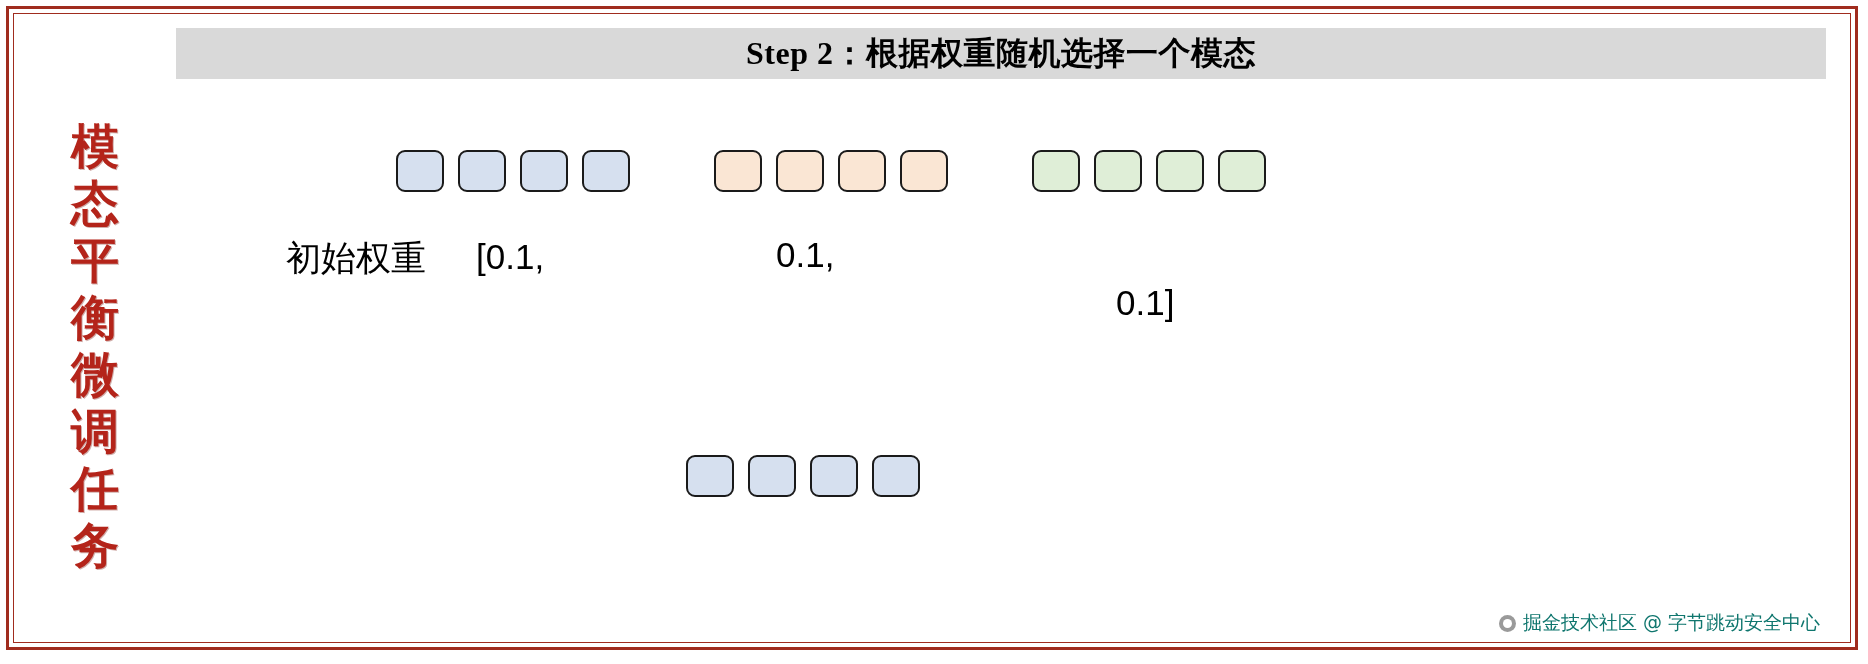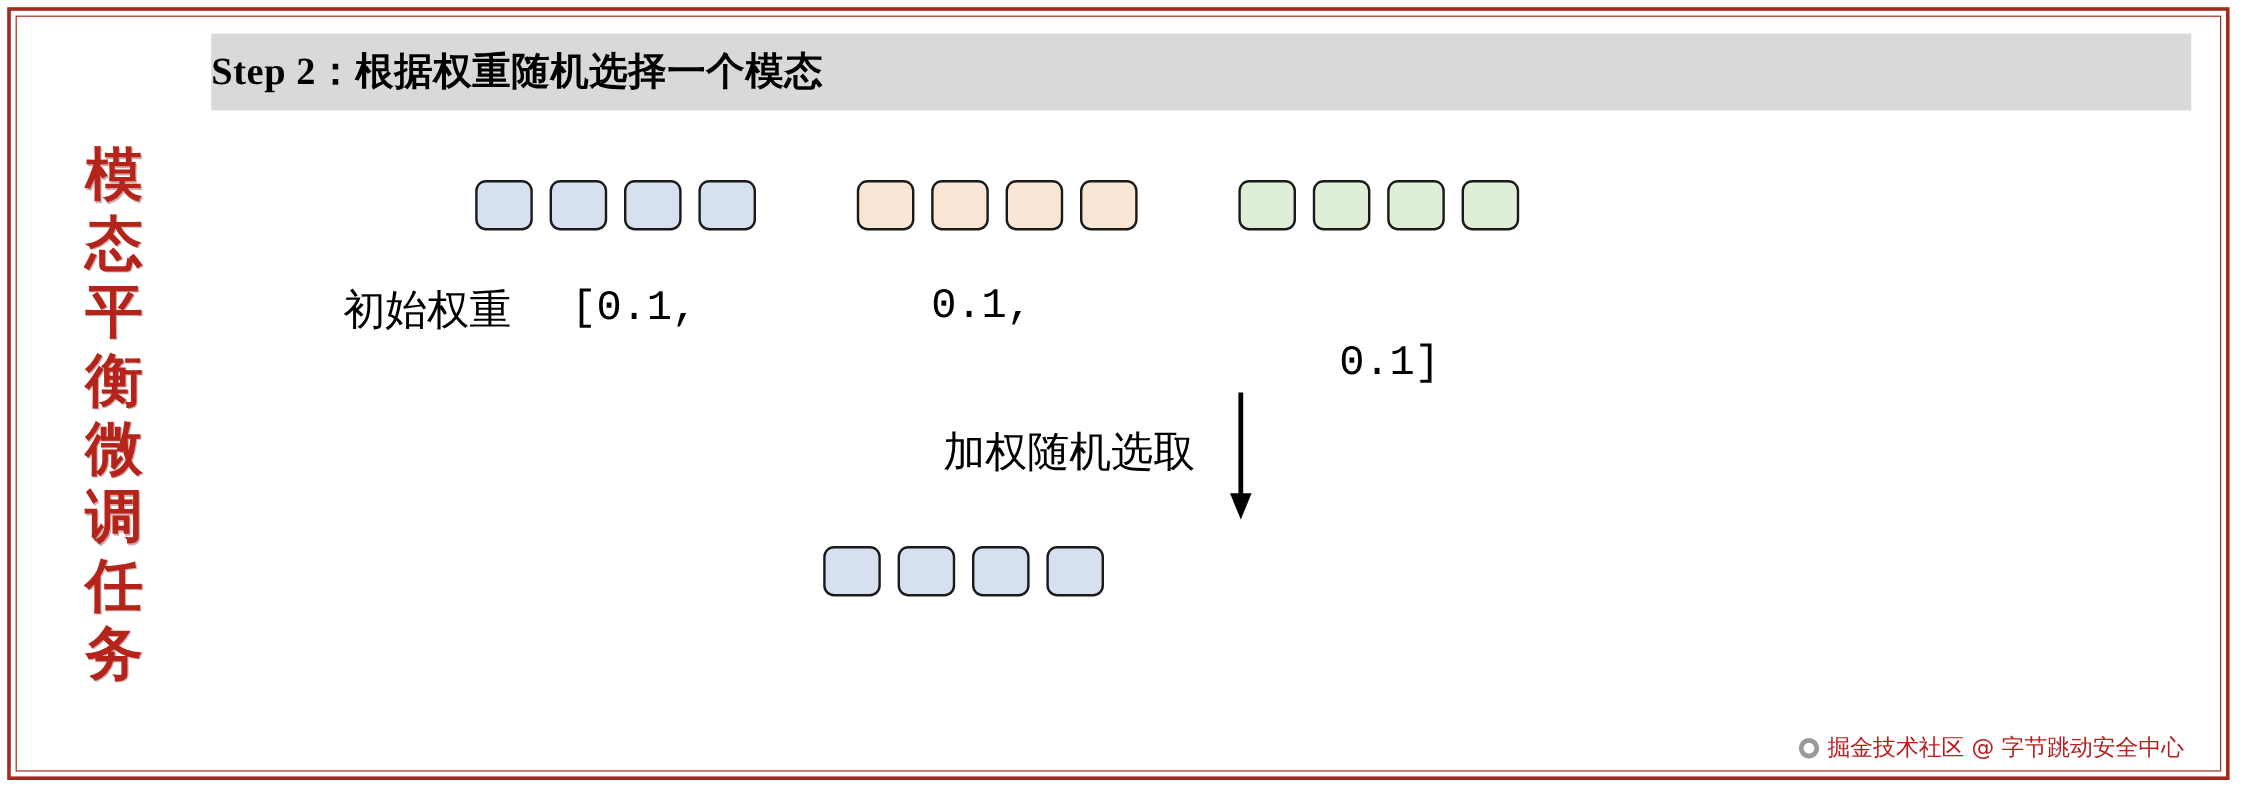--- a/index.html
+++ b/index.html
@@ -34,25 +34,25 @@
     border: 1px solid #a02c1e;
     box-sizing: border-box;
   }
 
   
   #title-bar {
     position: absolute;
     left: 176px;
     top: 28px;
     width: 1650px;
-    height: 64px;
+    height: 51px;
     background: #d9d9d9;
     display: flex;
     align-items: center;
-    justify-content: flex-start;
+    justify-content: center;
   }
   #title-text {
     font-family: "Liberation Serif", "DejaVu Serif", serif;
     font-weight: bold;
     font-size: 32px;
     color: #000000;
     letter-spacing: 0.5px;
     white-space: nowrap;
   }
 
@@ -110,21 +110,21 @@
   
   #weights-row {
     position: absolute;
     left: 0;
     top: 140px;
     width: 1650px;
     height: 50px;
   }
   .weights-text {
     position: absolute;
-    font-family: Liberation Mono, monospace;
+    font-family: Liberation Sans, sans-serif;
     font-size: 35px;
     color: #000000;
     white-space: nowrap;
   }
 
   
   #arrow-block {
     position: absolute;
     left: 380px;
     top: 230px;
@@ -150,21 +150,21 @@
     height: 110px;
   }
 
   
   #watermark {
     position: absolute;
     right: 48px;
     bottom: 28px;
     font-family: "DejaVu Sans", "Liberation Sans", sans-serif;
     font-size: 19px;
-    color: #b91c1c;
+    color: #0f766e;
     display: flex;
     align-items: center;
     gap: 7px;
     white-space: nowrap;
   }
   #watermark .wm-logo {
     display: inline-block;
     width: 17px;
     height: 17px;
     border-radius: 50%;
@@ -229,27 +229,20 @@
       </div>
   </div>
 
   <div id="weights-row">
     <span class="weights-text" style="left:110px; top:0;">初始权重</span>
     <span class="weights-text" style="left:300px; top:2px;">[0.1,</span>
     <span class="weights-text" style="left:600px; top:0;">0.1,</span>
     <span class="weights-text" style="left:940px; top:0;margin-top:48px;">0.1]</span>
   </div>
 
-  <div id="arrow-block">
-    <span id="arrow-caption">加权随机选取</span>
-    <svg id="down-arrow" viewBox="0 0 26 110">
-      <line x1="13" y1="2" x2="13" y2="92" stroke="#000000" stroke-width="4"></line>
-      <polygon points="13,108 4,86 22,86" fill="#000000"></polygon>
-    </svg>
-  </div>
 
   <div class="token-row" id="token-row-selected" style="left:510px; top:360px;">
     <div class="token-group" id="group-selected">
         <div class="token-box" style="background: rgb(214, 224, 239); border-color: rgb(26, 26, 26);"></div>
         <div class="token-box" style="background: rgb(214, 224, 239); border-color: rgb(26, 26, 26);"></div>
         <div class="token-box" style="background: rgb(214, 224, 239); border-color: rgb(26, 26, 26);"></div>
         <div class="token-box" style="background: rgb(214, 224, 239); border-color: rgb(26, 26, 26);"></div>
       </div>
   </div>
 

